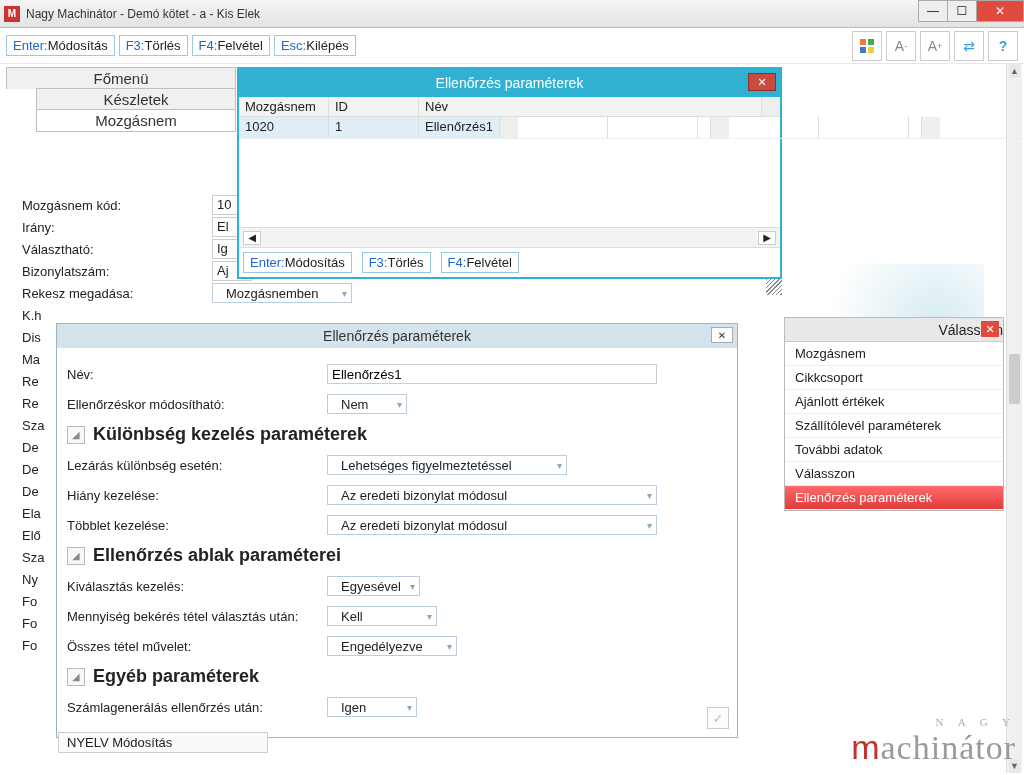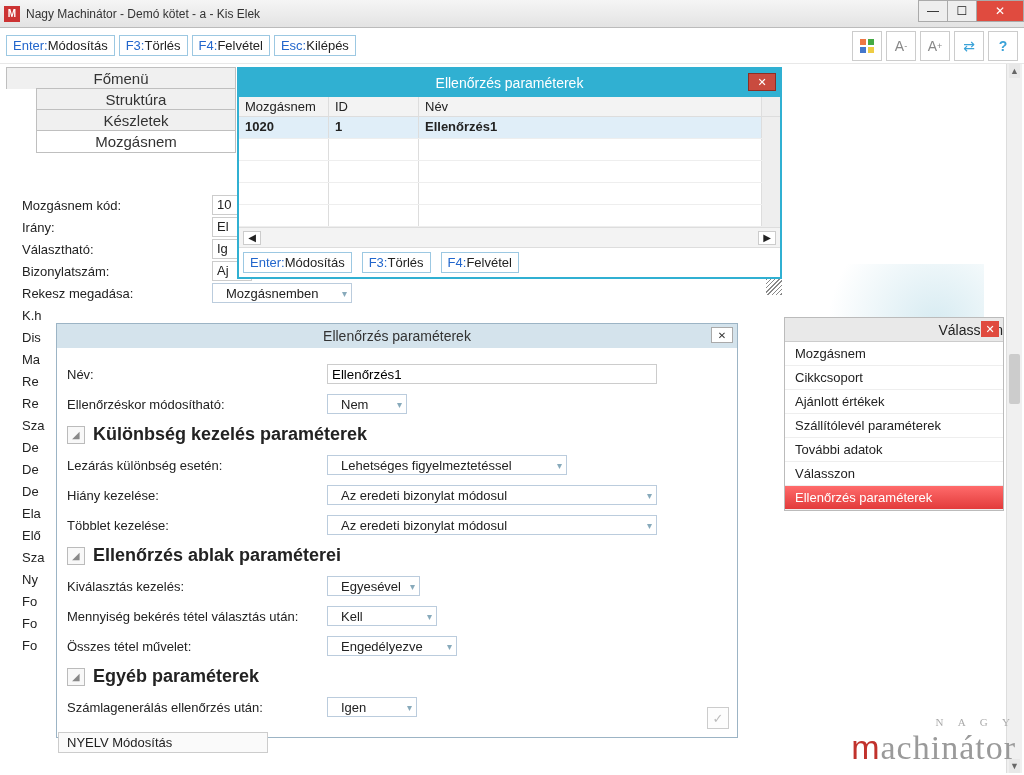--- a/index.html
+++ b/index.html
@@ -27,21 +27,21 @@
   .select-like::after { content:"▾"; position:absolute; right:4px; color:#8ab; font-size:10px;}
   
   
   .dialog-top { position:absolute; left:237px; top:3px; width:545px; border:2px solid #30b0d2; background:#fff;}
   .dlg-title { background:#30b0d2; color:#fff; height:28px; display:flex; align-items:center; justify-content:center; position:relative; font-size:14px;}
   .dlg-close { position:absolute; right:4px; top:4px; width:28px; height:18px; background:#c94b3f; color:#fff; display:flex; align-items:center; justify-content:center; border:1px solid #8e2e24; font-size:11px;}
   .grid { width:100%;}
   .grid-head { display:flex; background:#f3f3f3; border-bottom:1px solid #ddd;}
   .gcell { padding:2px 6px; border-right:1px solid #ddd; font-size:13px;}
   .gc1{width:90px;} .gc2{width:90px;} .gc3{flex:1;} .gscroll{width:18px; background:#eee;}
-  .grid-body { height:110px; display:flex; flex-direction:column;font-weight:bold;}
+  .grid-body { height:110px; display:flex; flex-direction:row;}
   .grow { display:flex; height:22px; border-bottom:1px solid #eee;}
   .grow.sel { background:#e0eef8;}
   .grid-hscroll { height:20px; background:#f3f3f3; display:flex; align-items:center; padding:0 4px; border-top:1px solid #ddd;}
   .grid-hscroll .harr { width:18px; height:14px; border:1px solid #ccc; background:#fff; text-align:center; font-size:10px;}
   .dlg-status { padding:4px; display:flex; gap:6px; border-top:1px solid #ddd;}
   .corner-handle { position:absolute; right:-2px; bottom:-18px; width:16px; height:16px; background:repeating-linear-gradient(135deg,#888 0,#888 1px,transparent 1px,transparent 3px);}
 
   
   .dialog-mid { position:absolute; left:56px; top:259px; width:682px; border:1px solid #9cb4c5; background:#fff;}
   .dlg2-title { background:#d4e3ec; height:24px; display:flex; align-items:center; justify-content:center; position:relative; color:#333; font-size:14px;}
@@ -121,21 +121,20 @@
 <div class="content">
   <div class="right-ornament"></div>
   <div class="outer-scroll">
     <div class="arr" style="top:0">▲</div>
     <div class="thumb"></div>
     <div class="arr" style="bottom:0">▼</div>
   </div>
 
   <div class="tabs-stack">
     <div class="tab" style="margin-left:0px;width:230px">Főmenü</div>
-    <div class="tab" style="margin-left:30px;width:200px">Struktúra</div>
     <div class="tab" style="margin-left:30px;width:200px">Készletek</div>
     <div class="tab last" style="margin-left:30px;width:200px;background:#fff">Mozgásnem</div>
   </div>
 
   <div class="form-panel">
     <div class="form-row">
         <span class="form-label">Mozgásnem kód:</span>
         <span class="form-value">10</span>
       </div>
     <div class="form-row">

